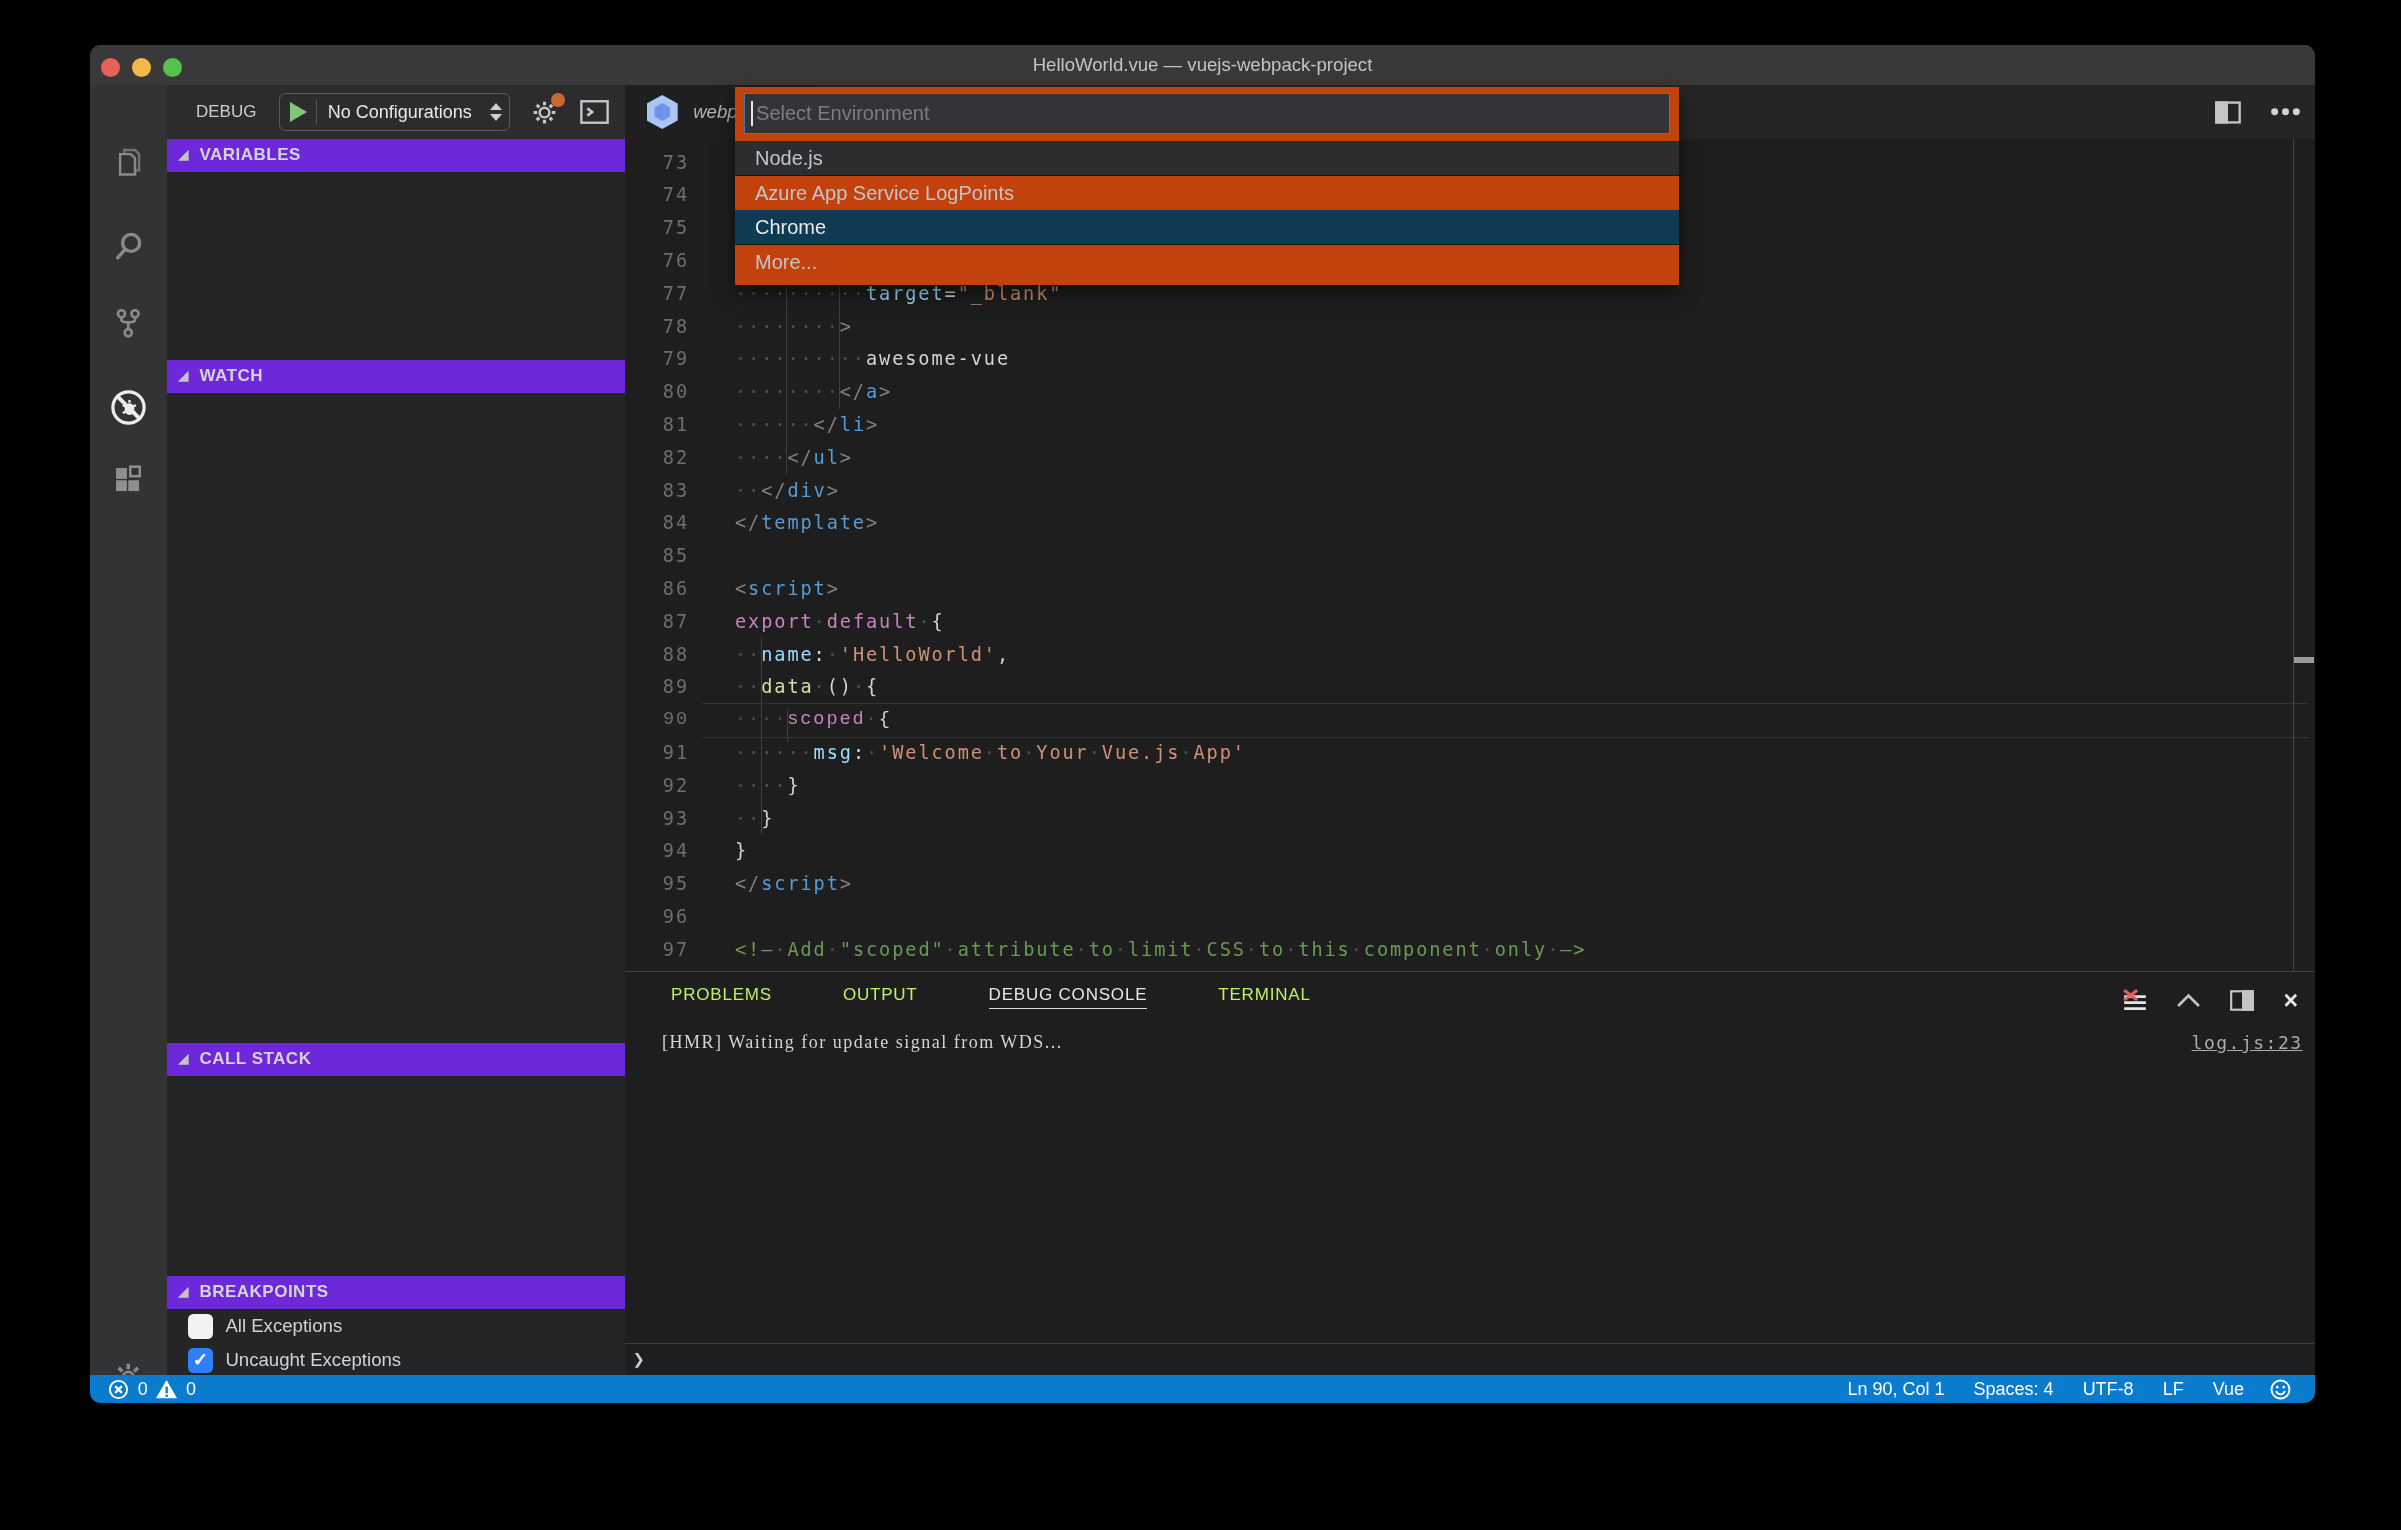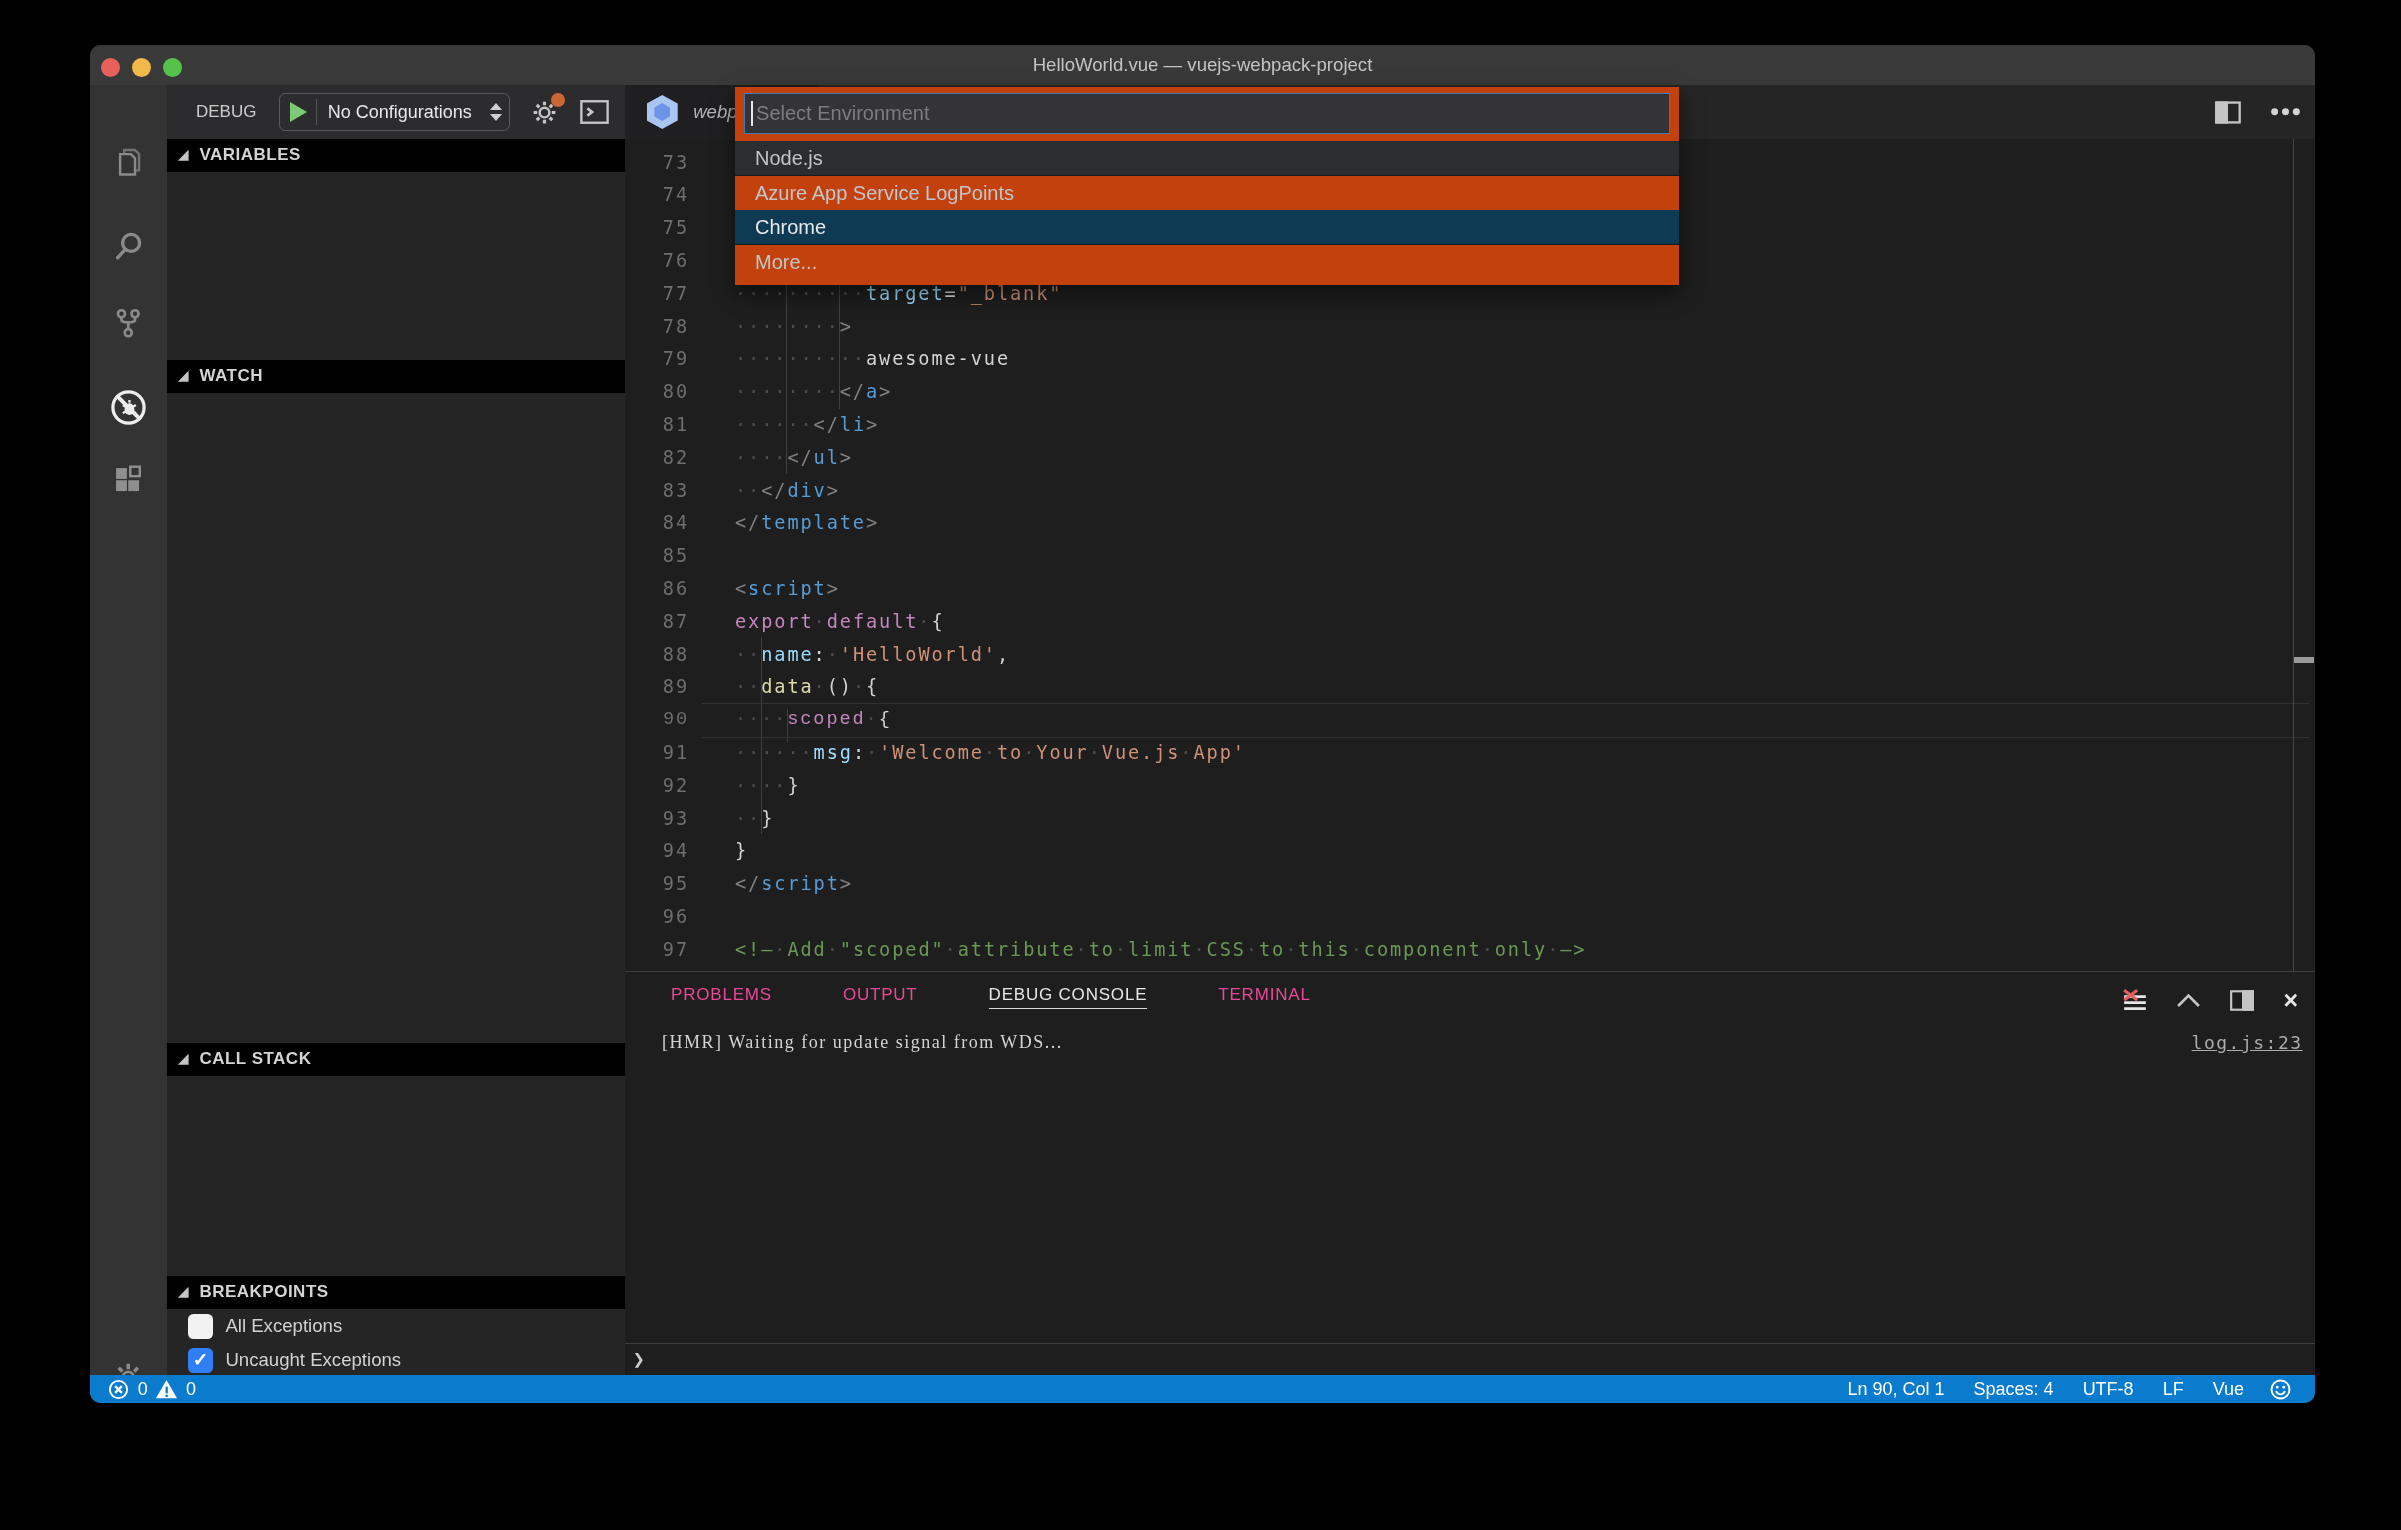--- a/index.html
+++ b/index.html
@@ -28,21 +28,21 @@
   .play{width:0;height:0;border-left:17px solid #7fc878;border-top:10px solid transparent;
         border-bottom:10px solid transparent;margin-left:9.3px;}
   .cfg-divider{width:0.8px;height:26px;background:#555;margin-left:9.3px;}
   .cfg-text{flex:1;color:#e8e8e8;font-size:18px;padding-left:10.8px;white-space:nowrap;overflow:hidden;}
   .updown{margin-right:7.7px;display:flex;flex-direction:column;gap:3.1px;}
   .updown i{display:block;width:0;height:0;border-left:6.2px solid transparent;border-right:6.2px solid transparent;}
   .updown .up{border-bottom:7px solid #cfcfcf;} .updown .dn{border-top:7px solid #cfcfcf;}
   .tool-ico{position:relative;margin-left:20px;}
   .badge{position:absolute;right:-5.4px;top:-4.6px;width:14px;height:14px;border-radius:50%;background:#cc6633;}
   
-  .sect{position:absolute;left:0;width:100%;height:32.5px;background:#000000;display:flex;align-items:center;}
+  .sect{position:absolute;left:0;width:100%;height:32.5px;background:#6d28d9;display:flex;align-items:center;}
   .twisty{width:10.8px;height:10.8px;background:#c5c5c5;margin-left:10.8px;
           clip-path:polygon(100% 0,100% 100%,0 100%);}
   .sect-title{margin-left:10.8px;color:#d4d4d4;font-size:17px;font-weight:bold;letter-spacing:0.5px;}
   .bp-row{position:absolute;left:0;width:100%;height:34px;display:flex;align-items:center;}
   .cbx{width:25px;height:25px;border-radius:5.4px;margin-left:21px;flex:none;background:#f2f2f2;
        display:flex;align-items:center;justify-content:center;}
   .cbx.checked{background:#2f7ff7;color:#fff;font-size:18.6px;font-weight:bold;}
   .bp-label{margin-left:12.4px;color:#d2d2d2;font-size:18.6px;}
   
   .tabbar{position:relative;height:54px;background:#252526;flex:none;}
@@ -61,21 +61,21 @@
   .tk-ws{color:#4d4d4d;} .tk-tag{color:#569cd6;} .tk-br{color:#808080;} .tk-attr{color:#9cdcfe;}
   .tk-str{color:#ce9178;} .tk-kw{color:#c586c0;} .tk-fn{color:#dcdcaa;} .tk-txt{color:#d4d4d4;}
   .tk-cm{color:#6a9955;} .tk-prop{color:#9cdcfe;} .tk-pun{color:#d4d4d4;}
   .guide{position:absolute;width:0.8px;background:#404040;}
   .curline{position:absolute;left:77px;right:6.2px;height:32.5px;border-top:1.5px solid #323232;border-bottom:1.5px solid #323232;}
   .ovruler{position:absolute;right:21.7px;top:0;bottom:0;width:0.8px;background:#454545;}
   .ovmark{position:absolute;right:1.5px;width:20px;height:6.2px;background:#9a9a9a;}
   
   .panel{position:relative;height:403px;flex:none;background:#1e1e1e;border-top:1.5px solid #3f3f3f;}
   .panel-tabs{position:absolute;left:46px;top:0;height:50px;display:flex;gap:71px;align-items:center;}
-  .ptab{color:#ec4899;font-size:17px;letter-spacing:0.8px;position:relative;padding-bottom:3.1px;}
+  .ptab{color:#bef264;font-size:17px;letter-spacing:0.8px;position:relative;padding-bottom:3.1px;}
   .ptab.active{color:#e8e8e8;border-bottom:1.5px solid #d8d8d8;}
   .panel-actions{position:absolute;right:17px;top:17px;display:flex;gap:28px;align-items:center;}
   .console-line{position:absolute;left:37px;top:60px;font-family:Liberation Serif, serif;
                 font-size:18px;color:#d4d4d4;letter-spacing:1.5px;}
   .src-link{position:absolute;right:12.4px;top:60px;font-family:"DejaVu Sans Mono",monospace;
             font-size:18px;color:#ababab;text-decoration:underline;letter-spacing:1.5px;}
   .console-input{position:absolute;left:0;right:0;bottom:0;height:31px;border-top:1.5px solid #3d3d3d;}
   .prompt{position:absolute;left:7.7px;top:3.1px;color:#cccccc;font-size:20px;font-weight:bold;
           font-family:"DejaVu Sans Mono",monospace;}
   

